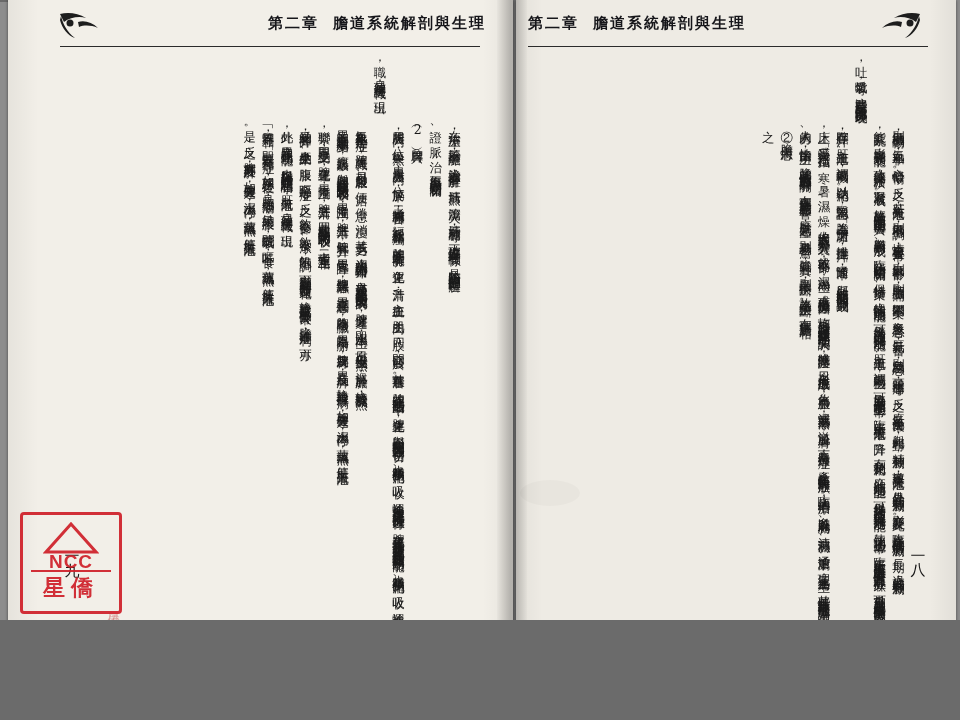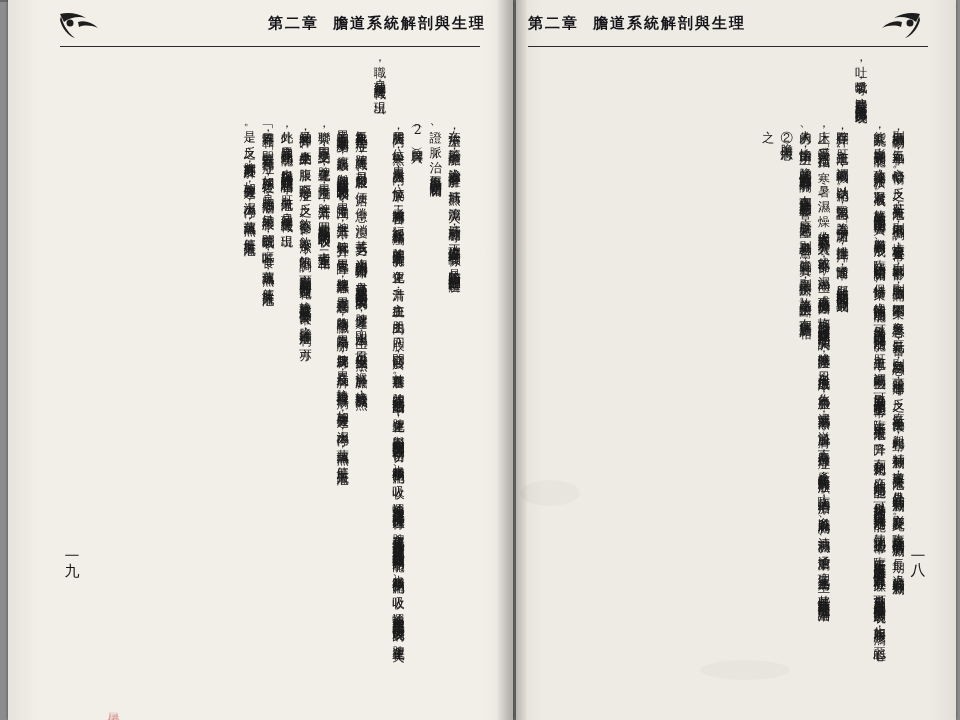--- a/index.html
+++ b/index.html
@@ -3,21 +3,21 @@
 <meta charset="utf-8">
 <style>
   html, body {
     margin: 0;
     padding: 0;
     background: #6b6b6b;
   }
   .page {
     position: relative;
     width: 960px;
-    height: 720px;
+    height: 620px;
     overflow: hidden;
     background: #8d8d8d;
     font-family: "DejaVu Sans", sans-serif;
   }
   
   .sheet {
     position: absolute;
     top: 0;
     height: 720px;
     background: #f3f1ec;
@@ -264,14 +264,22 @@
     <span>人的勇、怯由膽所主，膽的某些情志活動與肝有關，在病理上肝膽相互影響，肝膽之氣虛，則善恐易驚；膽氣壯實，則果敢決斷，故為膽主決斷。在病理上肝膽相</span>
     <span>②膽與情志</span>
     <span>之</span>
   </div>
 
   <div class="pagenum left">一九</div>
   <div class="pagenum right">一八</div>
 
   <div class="faint">星僑</div>
 
+  <div class="stamp">
+    <svg class="tri-outline" width="56" height="34" viewBox="0 0 56 34">
+      <polygon points="28,3 53,31 3,31" fill="none" stroke="#cf1f28" stroke-width="3"></polygon>
+    </svg>
+    <div class="ncc">NCC</div>
+    <div class="bar"></div>
+    <div class="cn">星僑</div>
+  </div>
 
 </div>
 
 </body></html>

